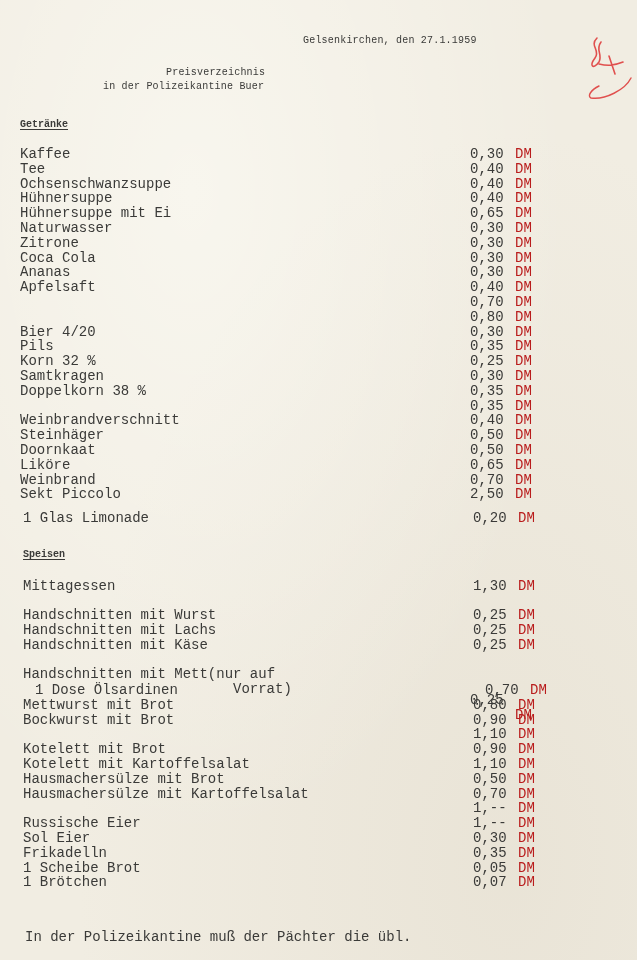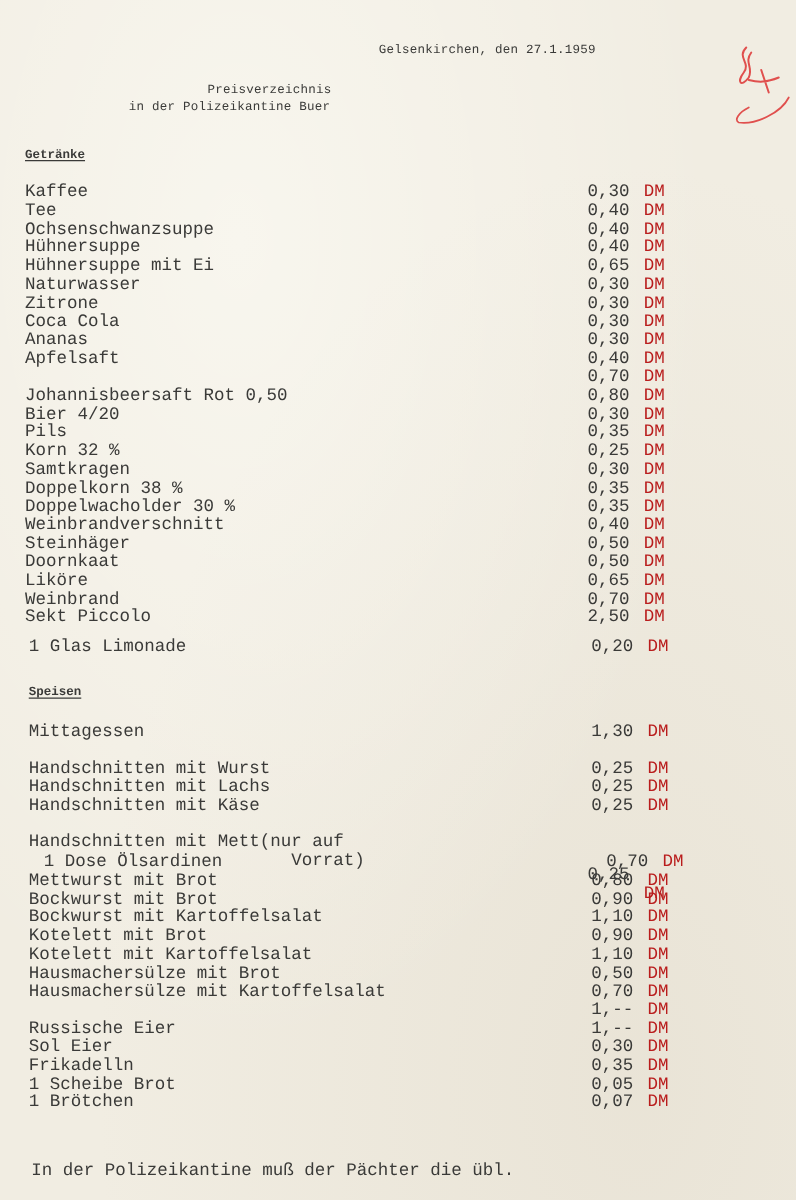--- a/index.html
+++ b/index.html
@@ -92,27 +92,27 @@
     <div class="row"><span class="name">Tee</span><span class="price">0,40</span><span class="unit">DM</span></div>
     <div class="row"><span class="name">Ochsenschwanzsuppe</span><span class="price">0,40</span><span class="unit">DM</span></div>
     <div class="row"><span class="name">Hühnersuppe</span><span class="price">0,40</span><span class="unit">DM</span></div>
     <div class="row"><span class="name">Hühnersuppe mit Ei</span><span class="price">0,65</span><span class="unit">DM</span></div>
     <div class="row"><span class="name">Naturwasser</span><span class="price">0,30</span><span class="unit">DM</span></div>
     <div class="row"><span class="name">Zitrone</span><span class="price">0,30</span><span class="unit">DM</span></div>
     <div class="row"><span class="name">Coca Cola</span><span class="price">0,30</span><span class="unit">DM</span></div>
     <div class="row"><span class="name">Ananas</span><span class="price">0,30</span><span class="unit">DM</span></div>
     <div class="row"><span class="name">Apfelsaft</span><span class="price">0,40</span><span class="unit">DM</span></div>
     <div class="row"><span class="price">0,70</span><span class="unit">DM</span></div>
-    <div class="row"><span class="name">Johannisbeersaft Rot 0,50</span><span class="price">0,80</span><span class="unit">DM</span></div>
+    <div class="row"><span class="price">0,80</span><span class="unit">DM</span></div>
     <div class="row"><span class="name">Bier 4/20</span><span class="price">0,30</span><span class="unit">DM</span></div>
     <div class="row"><span class="name">Pils</span><span class="price">0,35</span><span class="unit">DM</span></div>
     <div class="row"><span class="name">Korn 32 %</span><span class="price">0,25</span><span class="unit">DM</span></div>
     <div class="row"><span class="name">Samtkragen</span><span class="price">0,30</span><span class="unit">DM</span></div>
     <div class="row"><span class="name">Doppelkorn 38 %</span><span class="price">0,35</span><span class="unit">DM</span></div>
-    <div class="row"><span class="name">Doppelwacholder 30 %</span><span class="price">0,35</span><span class="unit">DM</span></div>
+    <div class="row"><span class="price">0,35</span><span class="unit">DM</span></div>
     <div class="row"><span class="name">Weinbrandverschnitt</span><span class="price">0,40</span><span class="unit">DM</span></div>
     <div class="row"><span class="name">Steinhäger</span><span class="price">0,50</span><span class="unit">DM</span></div>
     <div class="row"><span class="name">Doornkaat</span><span class="price">0,50</span><span class="unit">DM</span></div>
     <div class="row"><span class="name">Liköre</span><span class="price">0,65</span><span class="unit">DM</span></div>
     <div class="row"><span class="name">Weinbrand</span><span class="price">0,70</span><span class="unit">DM</span></div>
     <div class="row"><span class="name">Sekt Piccolo</span><span class="price">2,50</span><span class="unit">DM</span></div>
   </div>
 <div class="items" id="drinks-extra" style="top:511px;">
     <div class="row" style="margin-left: 3px;"><span class="name">1 Glas Limonade</span><span class="price">0,20</span><span class="unit">DM</span></div>
   </div>
@@ -138,21 +138,21 @@
   <div class="row" style="margin-top:-3px;">
     <span class="price" style="left:447px;">0,25</span>
     <span class="unit" style="left:492px;">DM</span>
   </div>
 </div>
 
 <div class="items" id="food-list" style="top:683px;">
     <div class="row" style="margin-left: 15px;"><span class="name">1 Dose Ölsardinen</span><span class="price">0,70</span><span class="unit">DM</span></div>
     <div class="row" style="margin-left: 3px;"><span class="name">Mettwurst mit Brot</span><span class="price">0,80</span><span class="unit">DM</span></div>
     <div class="row" style="margin-left: 3px;"><span class="name">Bockwurst mit Brot</span><span class="price">0,90</span><span class="unit">DM</span></div>
-    <div class="row" style="margin-left: 3px;"><span class="name">Bockwurst mit Kartoffelsalat</span><span class="price">1,10</span><span class="unit">DM</span></div>
+    <div class="row" style="margin-left: 3px;"><span class="price">1,10</span><span class="unit">DM</span></div>
     <div class="row" style="margin-left: 3px;"><span class="name">Kotelett mit Brot</span><span class="price">0,90</span><span class="unit">DM</span></div>
     <div class="row" style="margin-left: 3px;"><span class="name">Kotelett mit Kartoffelsalat</span><span class="price">1,10</span><span class="unit">DM</span></div>
     <div class="row" style="margin-left: 3px;"><span class="name">Hausmachersülze mit Brot</span><span class="price">0,50</span><span class="unit">DM</span></div>
     <div class="row" style="margin-left: 3px;"><span class="name">Hausmachersülze mit Kartoffelsalat</span><span class="price">0,70</span><span class="unit">DM</span></div>
     <div class="row" style="margin-left: 3px;"><span class="price">1,--</span><span class="unit">DM</span></div>
     <div class="row" style="margin-left: 3px;"><span class="name">Russische Eier</span><span class="price">1,--</span><span class="unit">DM</span></div>
     <div class="row" style="margin-left: 3px; text-decoration: underline;"><span class="name">Sol Eier</span><span class="price">0,30</span><span class="unit">DM</span></div>
     <div class="row" style="margin-left: 3px;"><span class="name">Frikadelln</span><span class="price">0,35</span><span class="unit">DM</span></div>
     <div class="row" style="margin-left: 3px;"><span class="name">1 Scheibe Brot</span><span class="price">0,05</span><span class="unit">DM</span></div>
     <div class="row" style="margin-left: 3px;"><span class="name">1 Brötchen</span><span class="price">0,07</span><span class="unit">DM</span></div>

